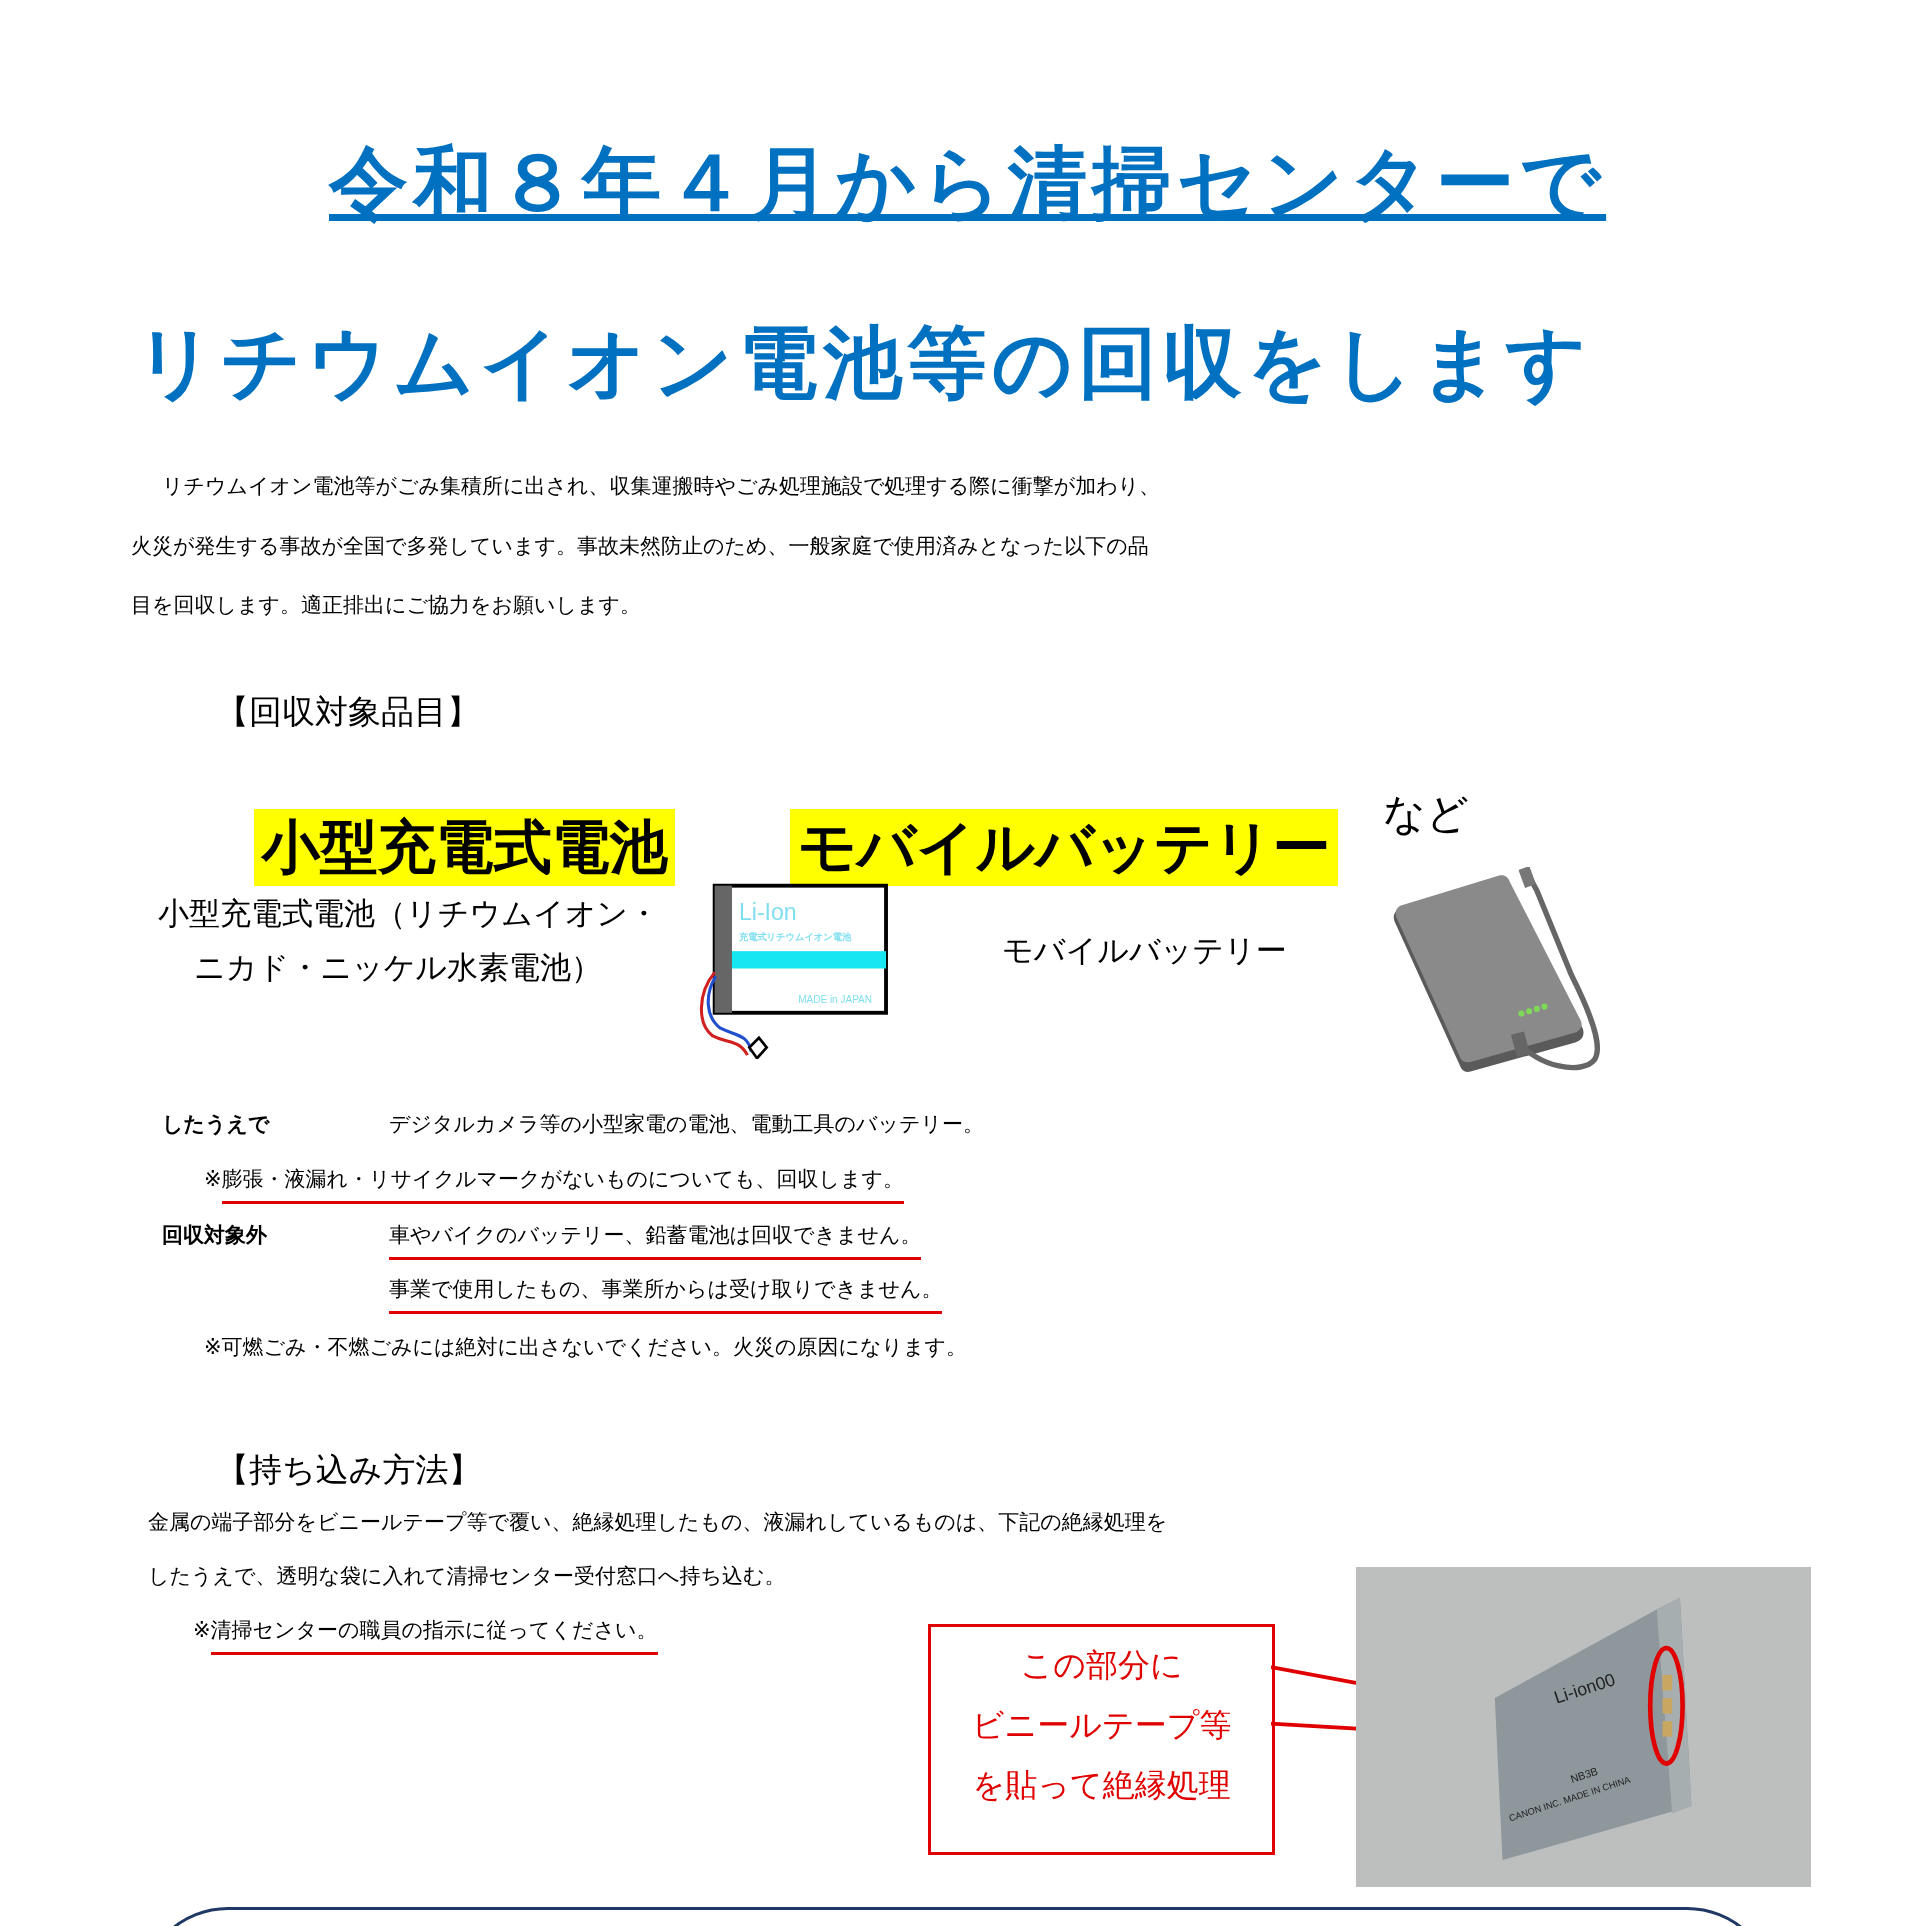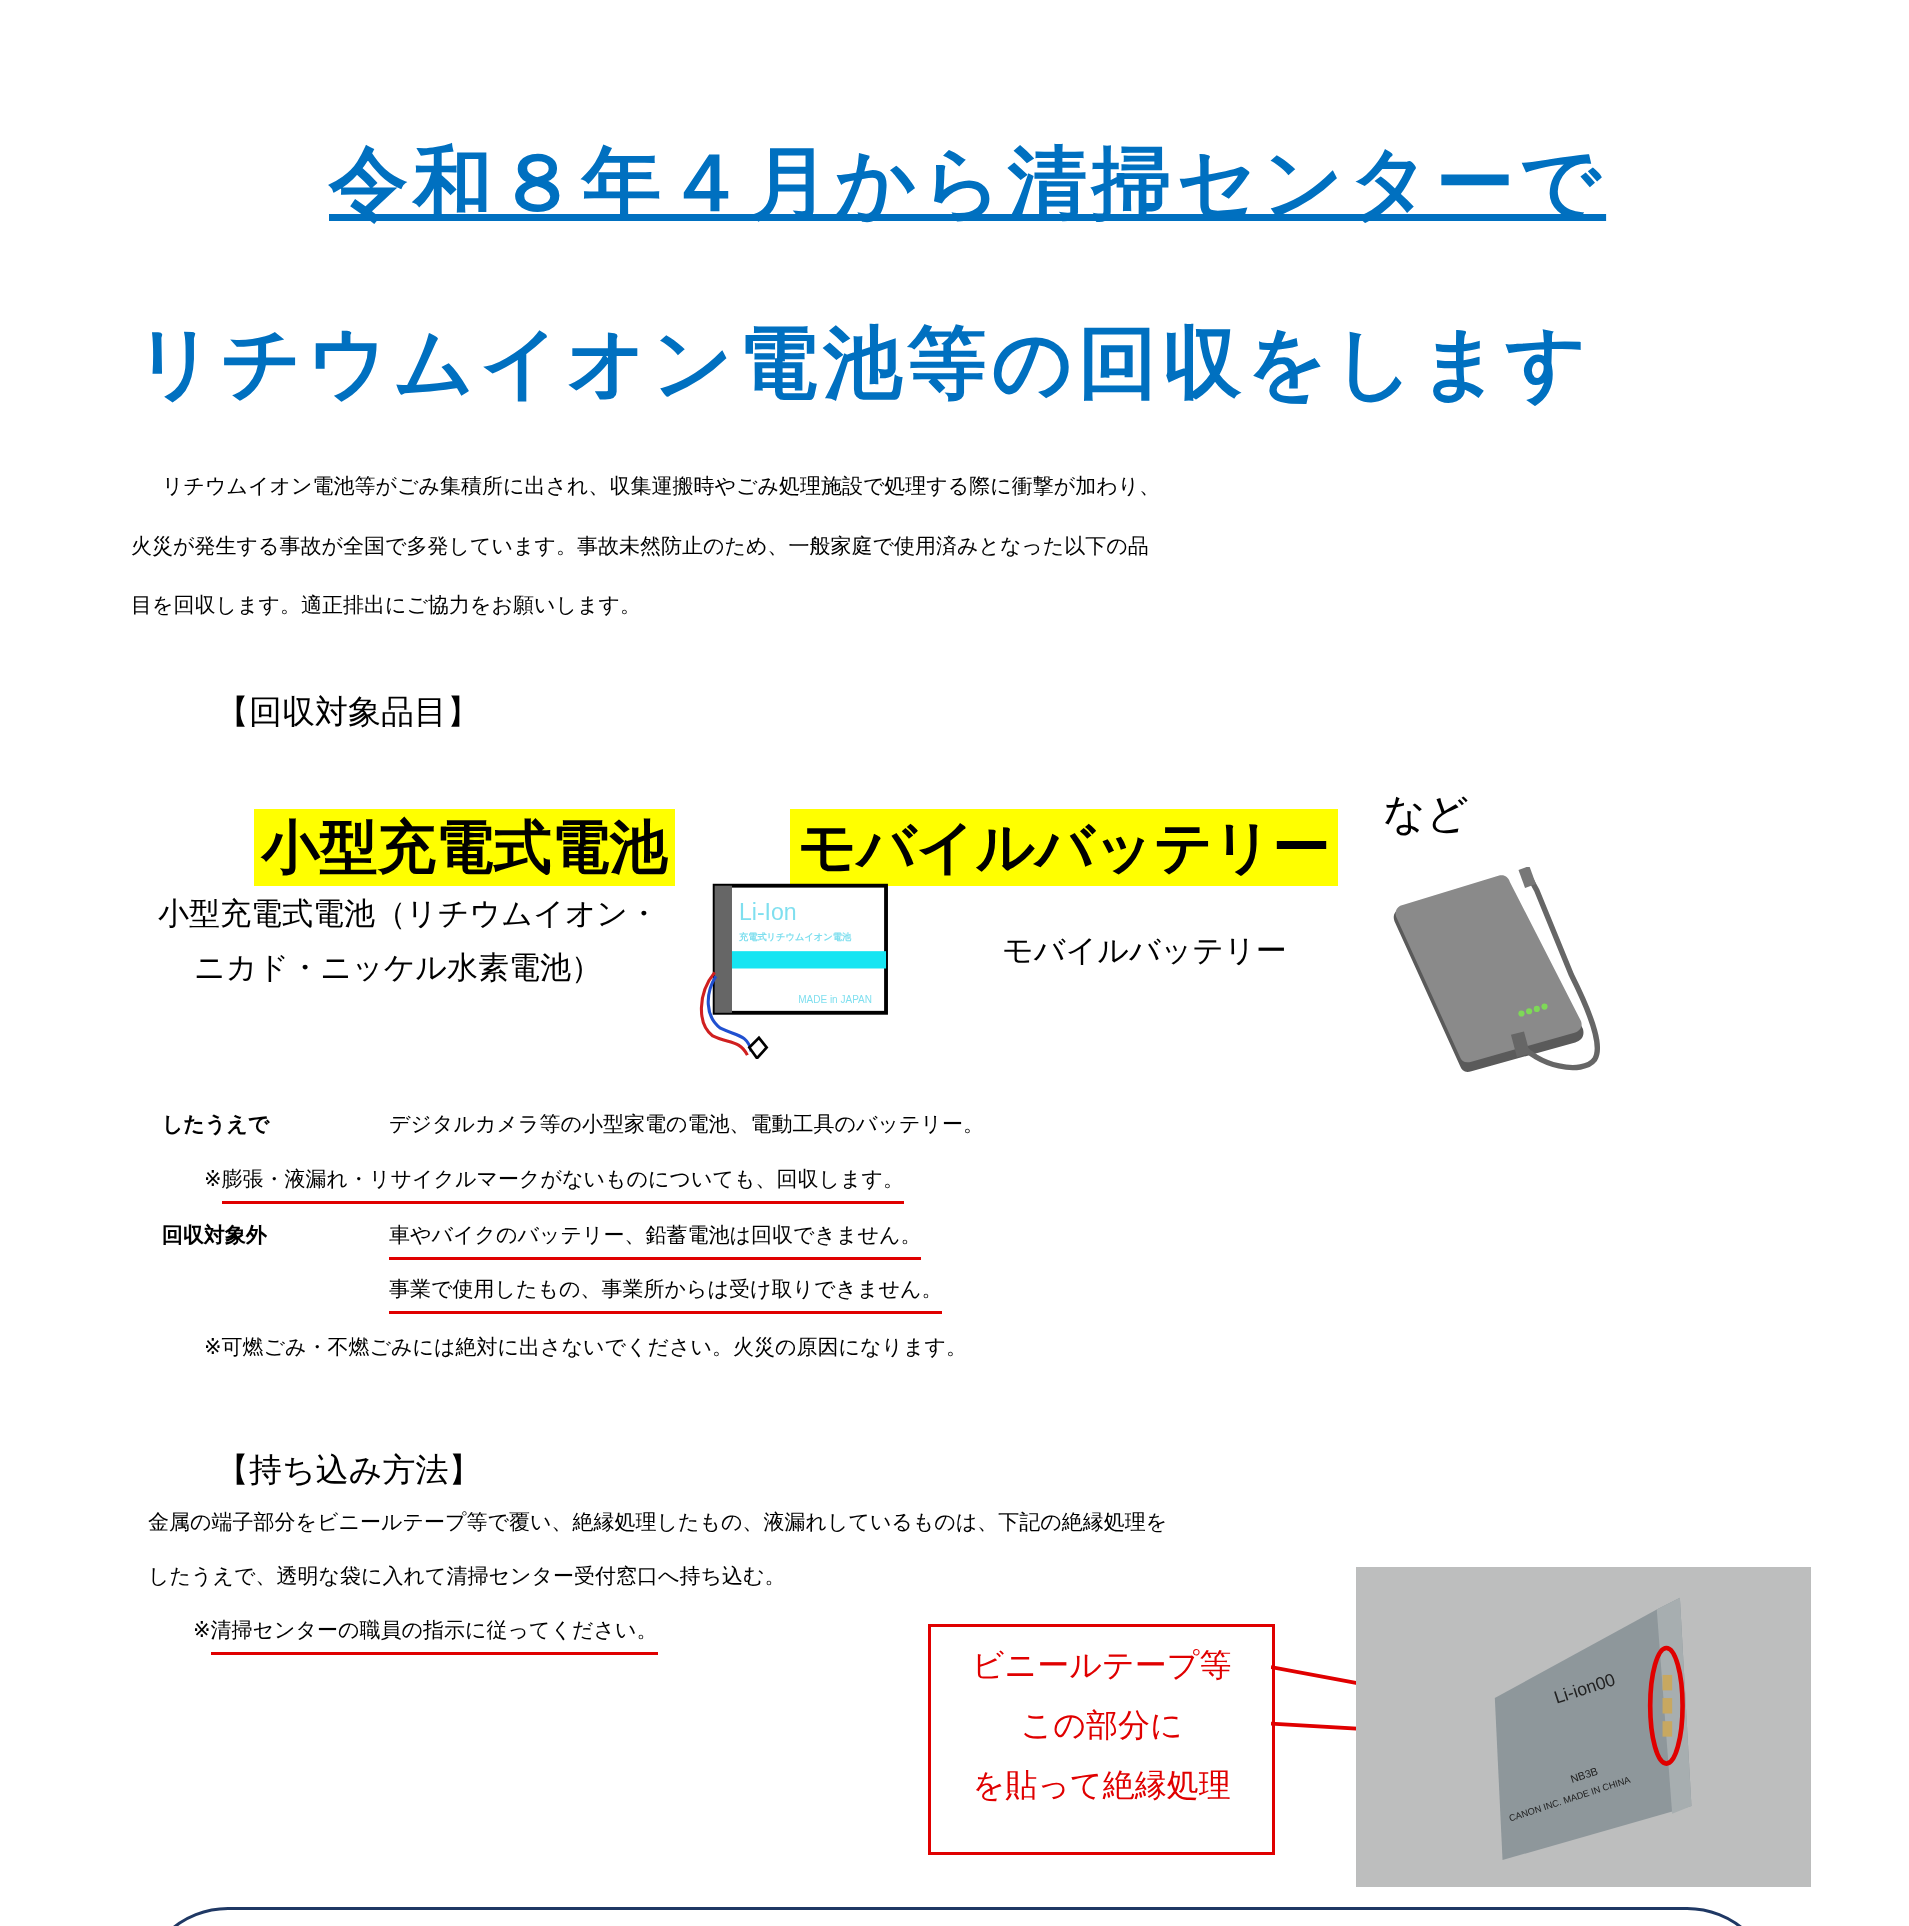--- a/index.html
+++ b/index.html
@@ -93,22 +93,22 @@
 <div class="abs body-text" style="left:204px; top:1329px;">※可燃ごみ・不燃ごみには絶対に出さないでください。火災の原因になります。</div>
 
 <div class="abs heading" style="left:216px; top:1448px; font-weight:normal;">【持ち込み方法】</div>
 <div class="abs body-text" style="left:148px; top:1504px;">金属の端子部分をビニールテープ等で覆い、絶縁処理したもの、液漏れしているものは、下記の絶縁処理を</div>
 <div class="abs body-text" style="left:148px; top:1558px;">したうえで、透明な袋に入れて清掃センター受付窓口へ持ち込む。</div>
 <div class="abs body-text" style="left:193px; top:1612px;">
   <span>※</span><span class="red-ul">清掃センターの職員の指示に従ってください。</span>
 </div>
 
 <div class="abs callout" style="left:928px; top:1624px; width:347px; height:231px;">
+  <div>この部分に</div>
   <div>ビニールテープ等</div>
-  <div>この部分に</div>
   <div>を貼って絶縁処理</div>
 </div>
 
 <svg class="abs" style="left:1271px; top:1637px;" width="462" height="154" viewBox="0 0 1200 400">
   <line x1="0" y1="78" x2="1030" y2="270" stroke="#E00000" stroke-width="10"></line>
   <line x1="0" y1="225" x2="1030" y2="285" stroke="#E00000" stroke-width="10"></line>
 </svg>
 
 <div class="abs" style="left:1356px; top:1567px; width:455px; height:320px; background:#B9BABA;">
   <svg width="455" height="320" viewBox="0 0 1180 830">

